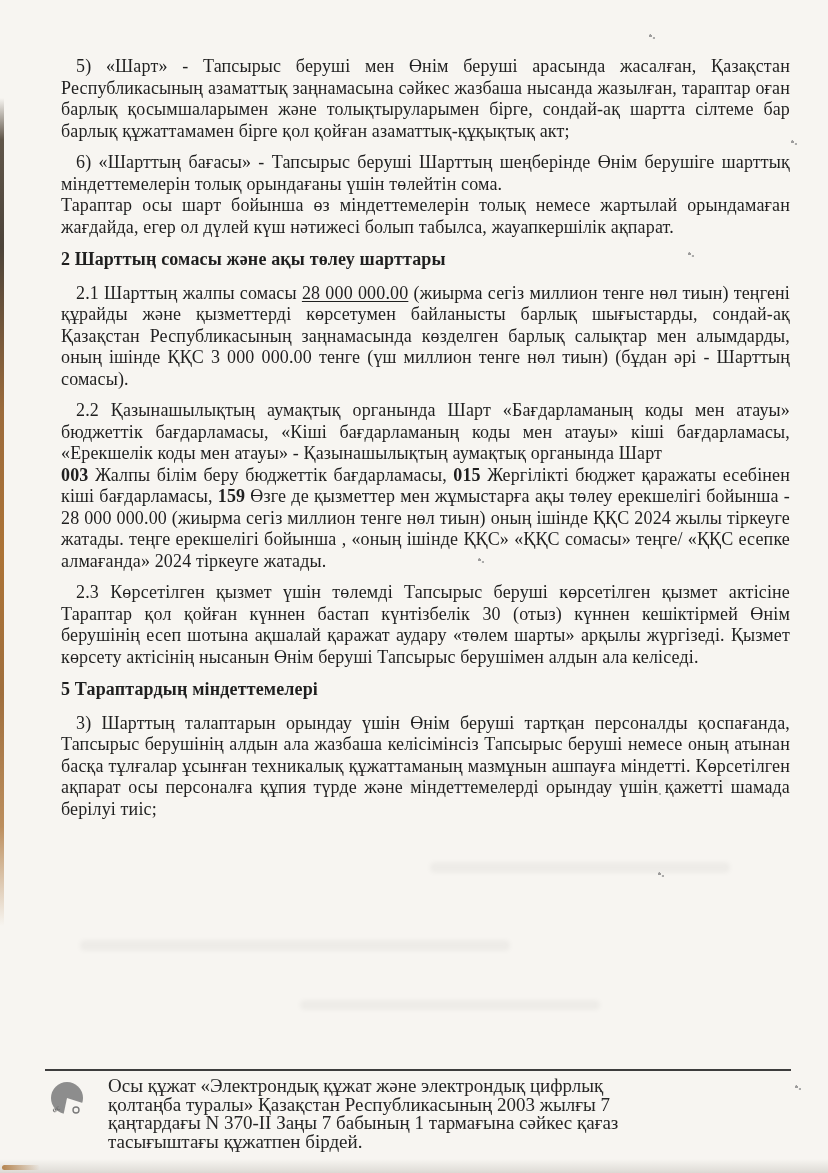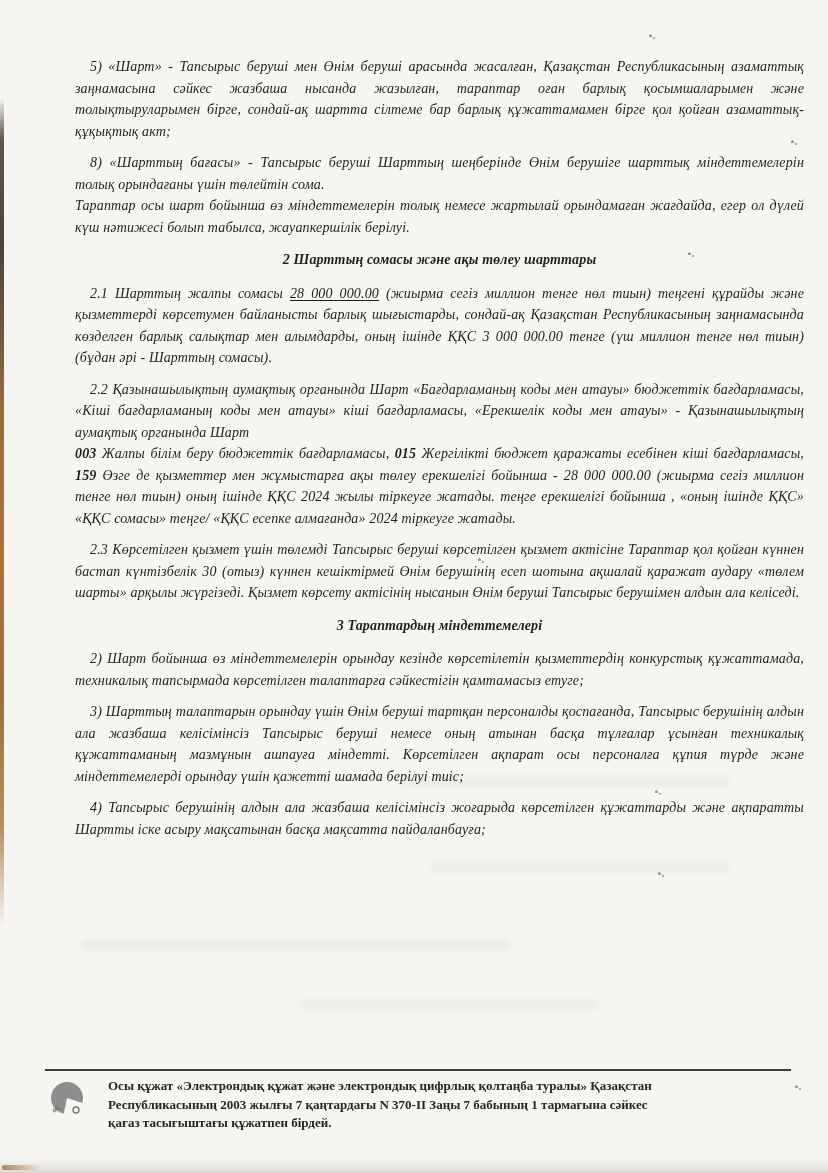--- a/index.html
+++ b/index.html
@@ -8,33 +8,31 @@
     width: 828px;
     height: 1173px;
     background: var(--paper, #f7f5f1);
     overflow: hidden;
     font-family: "Liberation Serif", serif;
     color: var(--ink, #1f1f1f);
   }
   
   .content {
     position: absolute;
-    left: 75px;
+    left: 61px;
     top: 56px;
     width: 729px;
-    font-size: 14px;
+    font-size: 18px;
     line-height: 21.5px;
     text-align: justify;
     letter-spacing: 0.15px;
-    font-style: italic;
   }
   .para { margin: 0 0 10px 0; text-indent: 15px; }
   .heading {
     font-weight: 700;
-    text-align: center;
     text-indent: 0;
     margin: 11px 0 12px 0;
   }
   .b { font-weight: 700; }
   .u { text-decoration: underline; text-underline-offset: 2px; }
 
   
   .footer-divider {
     position: absolute;
     left: 45px;
@@ -48,22 +46,22 @@
     left: 46px;
     top: 1077px;
     width: 744px;
     display: flex;
     align-items: flex-start;
     gap: 16px;
   }
   .footer-icon { flex: 0 0 46px; margin-top: 2px; }
   .footer-text {
     width: 562px;
-    font-weight: 700;
-    font-size: 13px;
+    font-weight: 400;
+    font-size: 19px;
     line-height: 18.5px;
     text-align: left;
     color: #262626;
   }
 
   
   .edge-strip {
     position: absolute;
     left: 0;
     top: 98px;
@@ -132,29 +130,27 @@
   <div class="speck" style="left:794px; top:1084px;"></div>
   <div class="smudge" style="left:400px; top:776px; width:330px; height:11px;"></div>
   <div class="smudge" style="left:430px; top:862px; width:300px; height:11px;"></div>
   <div class="smudge" style="left:80px; top:940px; width:430px; height:11px;"></div>
   <div class="smudge" style="left:300px; top:1000px; width:300px; height:10px;"></div>
   <div class="bottom-shade"></div>
   <div class="corner-mark"></div>
 
   <div class="content">
     <p class="para"><span>5) «Шарт» - Тапсырыс беруші мен Өнім беруші арасында жасалған, Қазақстан Республикасының азаматтық заңнамасына сәйкес жазбаша нысанда жазылған, тараптар оған барлық қосымшаларымен және толықтыруларымен бірге, сондай-ақ шартта сілтеме бар барлық құжаттамамен бірге қол қойған азаматтық-құқықтық акт;</span></p>
-    <p class="para"><span>8) «Шарттың бағасы» - Тапсырыс беруші Шарттың шеңберінде Өнім берушіге шарттық міндеттемелерін толық орындағаны үшін төлейтін сома.</span><br><span>Тараптар осы шарт бойынша өз міндеттемелерін толық немесе жартылай орындамаған жағдайда, егер ол дүлей күш нәтижесі болып табылса, жауапкершілік берілуі.</span></p>
+    <p class="para"><span>6) «Шарттың бағасы» - Тапсырыс беруші Шарттың шеңберінде Өнім берушіге шарттық міндеттемелерін толық орындағаны үшін төлейтін сома.</span><br><span>Тараптар осы шарт бойынша өз міндеттемелерін толық немесе жартылай орындамаған жағдайда, егер ол дүлей күш нәтижесі болып табылса, жауапкершілік ақпарат.</span></p>
     <p class="para heading">2 Шарттың сомасы және ақы төлеу шарттары</p>
     <p class="para"><span>2.1 Шарттың жалпы сомасы </span><span class="u">28 000 000.00</span><span> (жиырма сегіз миллион тенге нөл тиын) теңгені құрайды және қызметтерді көрсетумен байланысты барлық шығыстарды, сондай-ақ Қазақстан Республикасының заңнамасында көзделген барлық салықтар мен алымдарды, оның ішінде ҚҚС 3 000 000.00 тенге (үш миллион тенге нөл тиын) (бұдан әрі - Шарттың сомасы).</span></p>
     <p class="para"><span>2.2 Қазынашылықтың аумақтық органында Шарт «Бағдарламаның коды мен атауы» бюджеттік бағдарламасы, «Кіші бағдарламаның коды мен атауы» кіші бағдарламасы, «Ерекшелік коды мен атауы» - Қазынашылықтың аумақтық органында Шарт</span><br><span class="b">003</span><span> Жалпы білім беру бюджеттік бағдарламасы, </span><span class="b">015</span><span> Жергілікті бюджет қаражаты есебінен кіші бағдарламасы, </span><span class="b">159</span><span> Өзге де қызметтер мен жұмыстарға ақы төлеу ерекшелігі бойынша - 28 000 000.00 (жиырма сегіз миллион тенге нөл тиын) оның ішінде ҚҚС 2024 жылы тіркеуге жатады. теңге ерекшелігі бойынша , «оның ішінде ҚҚС» «ҚҚС сомасы» теңге/ «ҚҚС есепке алмағанда» 2024 тіркеуге жатады.</span></p>
     <p class="para"><span>2.3 Көрсетілген қызмет үшін төлемді Тапсырыс беруші көрсетілген қызмет актісіне Тараптар қол қойған күннен бастап күнтізбелік 30 (отыз) күннен кешіктірмей Өнім берушінің есеп шотына ақшалай қаражат аудару «төлем шарты» арқылы жүргізеді. Қызмет көрсету актісінің нысанын Өнім беруші Тапсырыс берушімен алдын ала келіседі.</span></p>
-    <p class="para heading">3 Тараптардың міндеттемелері</p>
-    <p class="para"><span>2) Шарт бойынша өз міндеттемелерін орындау кезінде көрсетілетін қызметтердің конкурстық құжаттамада, техникалық тапсырмада көрсетілген талаптарға сәйкестігін қамтамасыз етуге;</span></p>
+    <p class="para heading">5 Тараптардың міндеттемелері</p>
     <p class="para"><span>3) Шарттың талаптарын орындау үшін Өнім беруші тартқан персоналды қоспағанда, Тапсырыс берушінің алдын ала жазбаша келісімінсіз Тапсырыс беруші немесе оның атынан басқа тұлғалар ұсынған техникалық құжаттаманың мазмұнын ашпауға міндетті. Көрсетілген ақпарат осы персоналға құпия түрде және міндеттемелерді орындау үшін қажетті шамада берілуі тиіс;</span></p>
-    <p class="para"><span>4) Тапсырыс берушінің алдын ала жазбаша келісімінсіз жоғарыда көрсетілген құжаттарды және ақпаратты Шартты іске асыру мақсатынан басқа мақсатта пайдаланбауға;</span></p>
   </div>
 
   <div class="footer-divider"></div>
   <div class="footer">
     <div class="footer-icon">
       <svg width="46" height="46" viewBox="0 0 46 46">
         <circle cx="21" cy="19" r="16" fill="#8d8d8d"></circle>
         <path d="M21 19 L46 27 L36 46 L17 38 Z" fill="#f7f5f1"></path>
         <text x="8" y="34" font-size="8" font-weight="bold" fill="#6e6e6e" font-family="Liberation Serif, serif" transform="rotate(-32 8 34)">ос</text>
         <circle cx="30" cy="31" r="3" fill="none" stroke="#7a7a7a" stroke-width="1.4"></circle>

